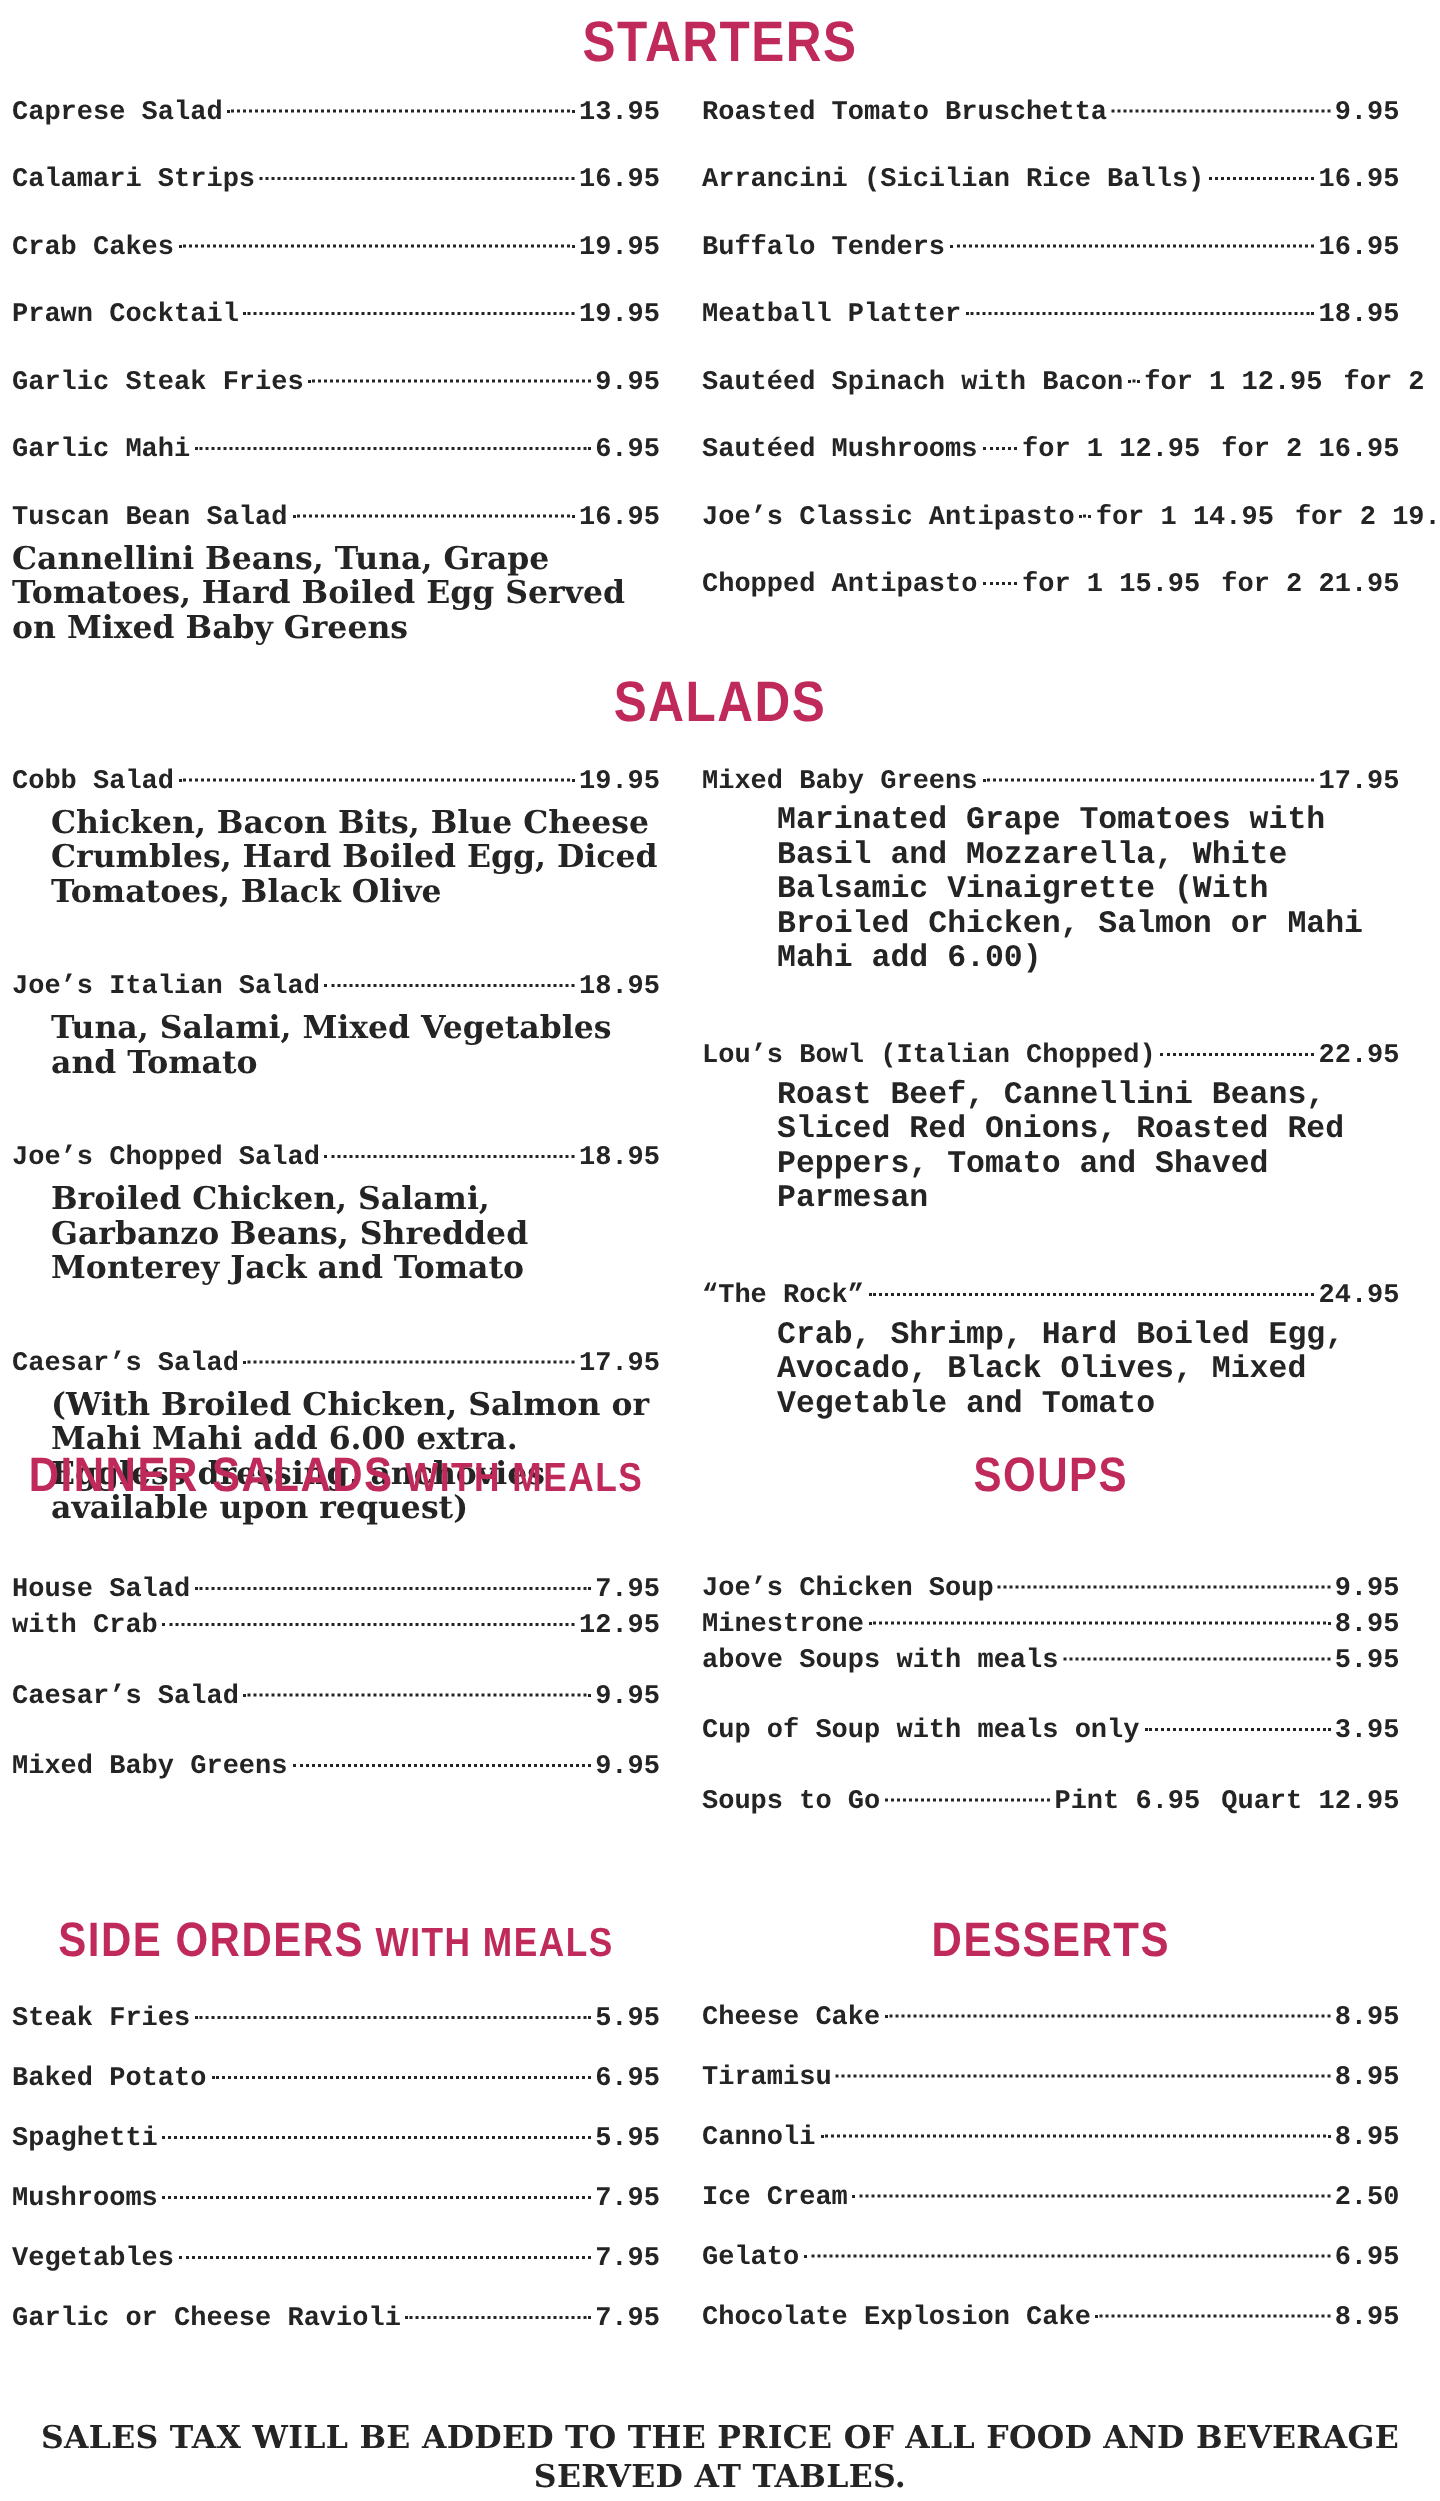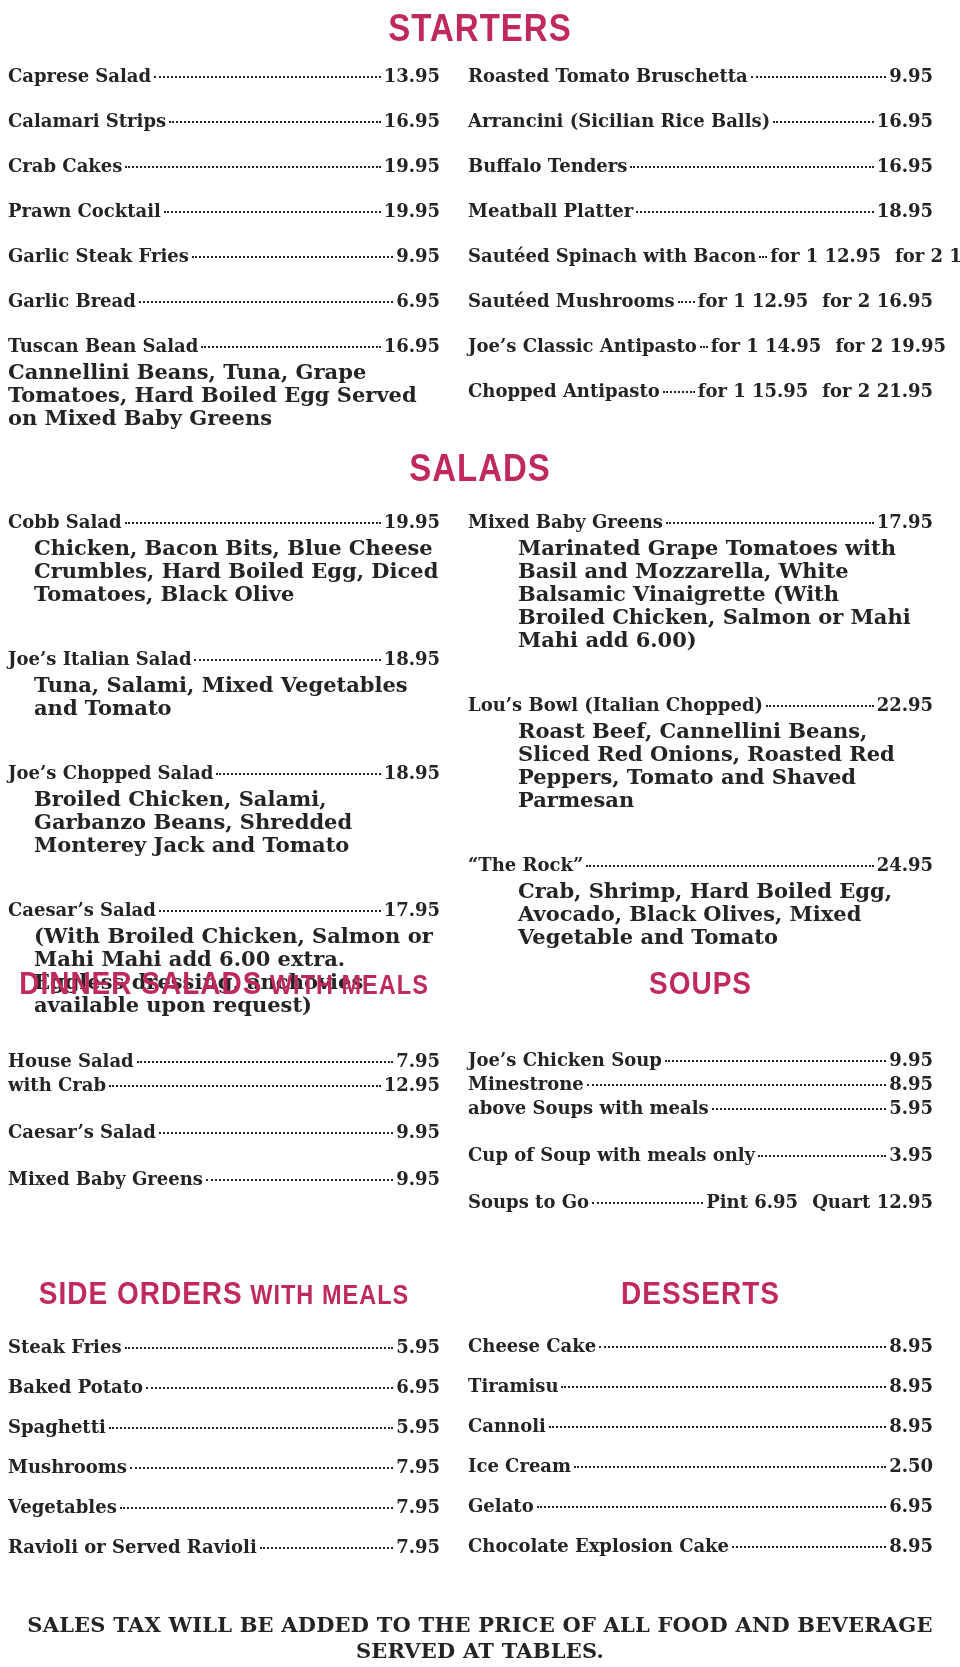--- a/index.html
+++ b/index.html
@@ -41,28 +41,28 @@
   #sec-dinner-soups .col-heading   { margin-bottom: 48px; }
   #sec-sides-desserts .col-heading { margin-bottom: 24px; }
 
   .grid {
     display: grid;
     grid-template-columns: 432px 465px;
     column-gap: 28px;
     padding: 0 27px 0 8px;
   }
 
-  .row { display: flex; align-items: baseline; font-size: 18px; line-height: 23px; }
+  .row { display: flex; align-items: baseline; font-size: 18px; line-height: 23px; font-family: Liberation Mono, monospace; }
   .name  { white-space: nowrap; }
   .dots  { flex: 1 1 8px; min-width: 8px; border-bottom: 2.6px dotted var(--ink); margin: 0 3px; transform: translateY(-4px); }
   .price { white-space: nowrap; }
   .price.p2 { min-width: 96px; margin-left: 14px; text-align: right; }
 
   .desc { font-size: 21px; line-height: 23px; padding-left: 26px; margin-top: 3px; }
-  .col2 .desc { padding-left: 50px; }
+  .col2 .desc { padding-left: 50px; font-family: Liberation Mono, monospace; }
   .desc.flush { padding-left: 0; }
 
   
   #sec-starters .entry { margin-bottom: 22px; }
   #sec-salads   .entry { margin-bottom: 42px; }
   #sec-dinner-soups .entry { margin-bottom: 1px; }
   #sec-dinner-soups .entry.gap { margin-top: 24px; }
   #sec-sides-desserts .entry { margin-bottom: 17px; }
 
   .footer {
@@ -111,21 +111,21 @@
             </div>
             <div class="entry">
               <div class="row">
                 <span class="name">Garlic Steak Fries</span>
                 <span class="dots"></span>
                 <span class="price">9.95</span>
               </div>
             </div>
             <div class="entry">
               <div class="row">
-                <span class="name">Garlic Bread</span>
+                <span class="name">Garlic Mahi</span>
                 <span class="dots"></span>
                 <span class="price">6.95</span>
               </div>
             </div>
             <div class="entry">
               <div class="row">
                 <span class="name">Tuscan Bean Salad</span>
                 <span class="dots"></span>
                 <span class="price">16.95</span>
               </div>
@@ -369,21 +369,21 @@
             </div>
             <div class="entry">
               <div class="row">
                 <span class="name">Vegetables</span>
                 <span class="dots"></span>
                 <span class="price">7.95</span>
               </div>
             </div>
             <div class="entry">
               <div class="row">
-                <span class="name">Ravioli or Served Ravioli</span>
+                <span class="name">Garlic or Cheese Ravioli</span>
                 <span class="dots"></span>
                 <span class="price">7.95</span>
               </div>
             </div>
           </div>
           <div class="col col2">
             <h2 class="col-heading"><span class="heading-main">DESSERTS</span></h2>
             <div class="entry">
               <div class="row">
                 <span class="name">Cheese Cake</span>

